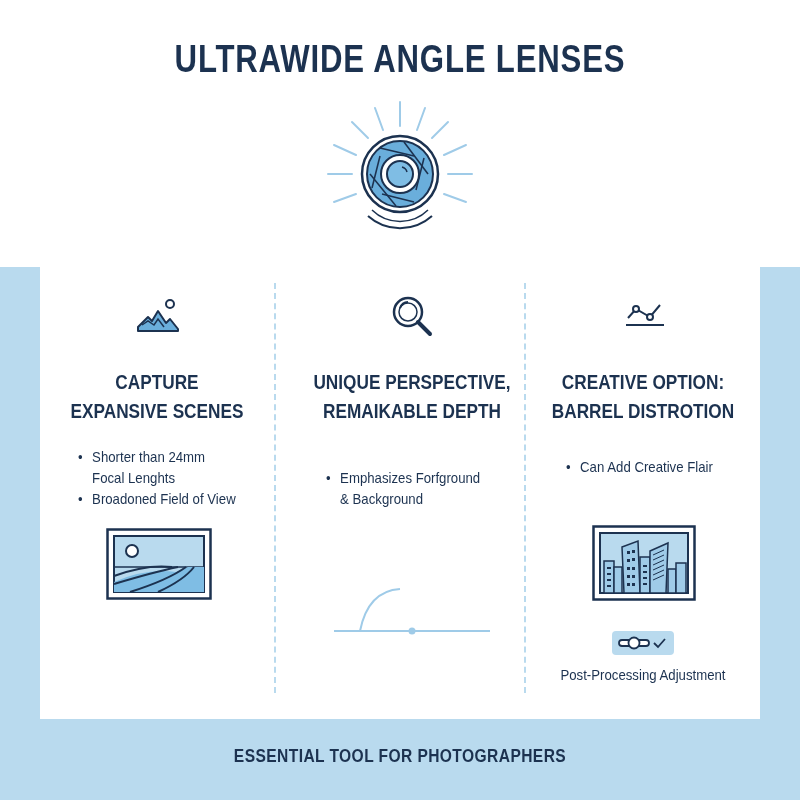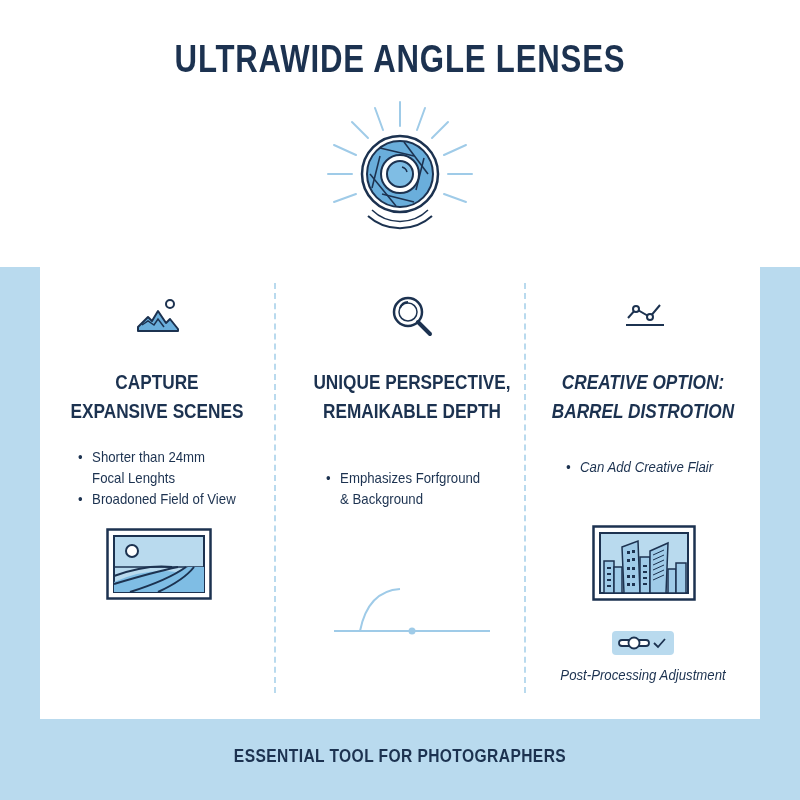--- a/index.html
+++ b/index.html
@@ -143,21 +143,21 @@
       <span>&amp; Background</span>
     </li>
   </ul>
   <svg class="col-icon" style="left:44px; top:318px; width:160px; height:54px;" viewBox="0 0 160 54">
     <line x1="2" y1="46" x2="158" y2="46" stroke="#9fcbe8" stroke-width="2"></line>
     <path d="M28 46 Q36 6 68 4" fill="none" stroke="#9fcbe8" stroke-width="2"></path>
     <circle cx="80" cy="46" r="3.5" fill="#9fcbe8"></circle>
   </svg>
 </div>
 
-<div class="col" style="left:526px; width:234px;font-style:italic;">
+<div class="col" style="left:526px; width:234px;">
   <svg class="col-icon" style="left:100px; top:34px; width:38px; height:26px;" viewBox="0 0 38 26">
     <polyline points="2,17 10,8 24,16 34,4" fill="none" stroke="#1c3250" stroke-width="2"></polyline>
     <circle cx="10" cy="8" r="3" fill="#fff" stroke="#1c3250" stroke-width="2"></circle>
     <circle cx="24" cy="16" r="3" fill="#fff" stroke="#1c3250" stroke-width="2"></circle>
     <line x1="0" y1="24" x2="38" y2="24" stroke="#1c3250" stroke-width="2"></line>
   </svg>
   <div class="heading" style="top:100px;">
     <div>CREATIVE OPTION:</div>
     <div>BARREL DISTROTION</div>
   </div>

